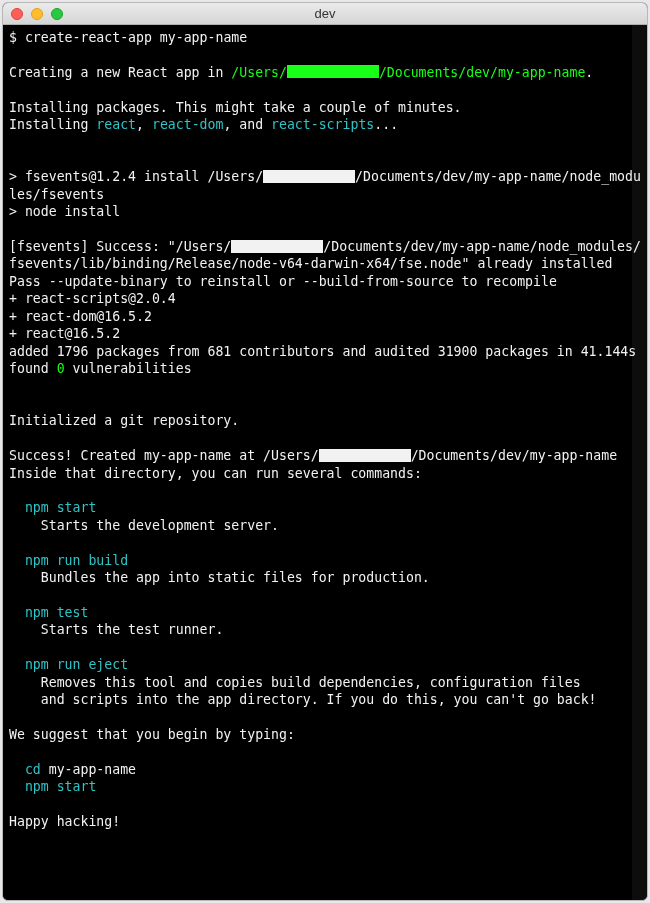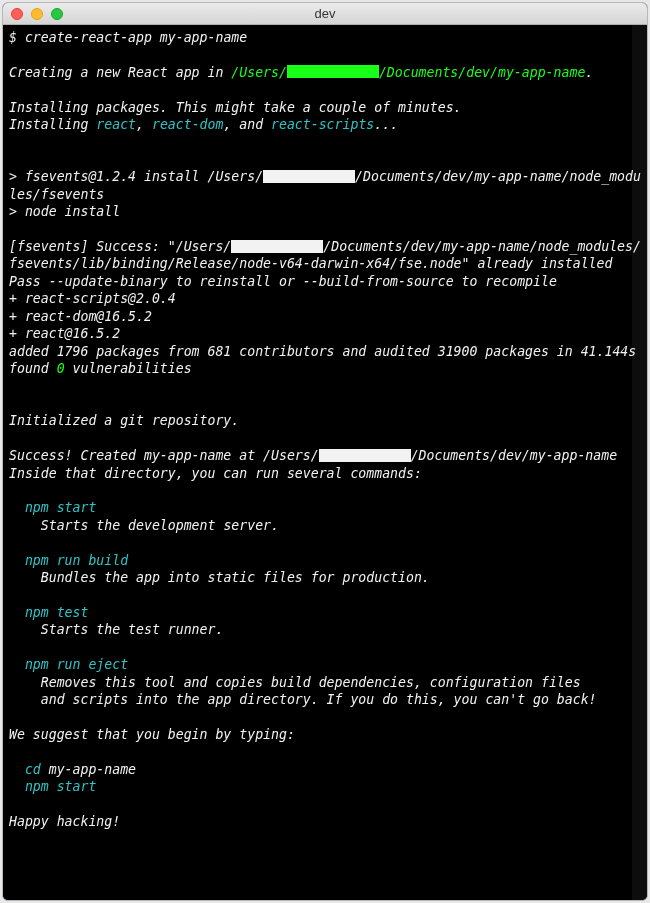--- a/index.html
+++ b/index.html
@@ -58,21 +58,20 @@
       background: #000;
       color: #f2f2f2;
       font-family: "Menlo", "Monaco", "Consolas", monospace;
       font-size: 13.2px;
       line-height: 1.32;
       padding: 4px 6px;
       overflow: hidden;
       white-space: pre-wrap;
       word-break: break-all;
       position: relative;
-      font-style: italic;
     }
     .scrollbar {
       position: absolute;
       right: 0;
       top: 0;
       bottom: 0;
       width: 15px;
       background: rgba(255,255,255,0.05);
     }
     .cyan { color: #2fc4c7; }

